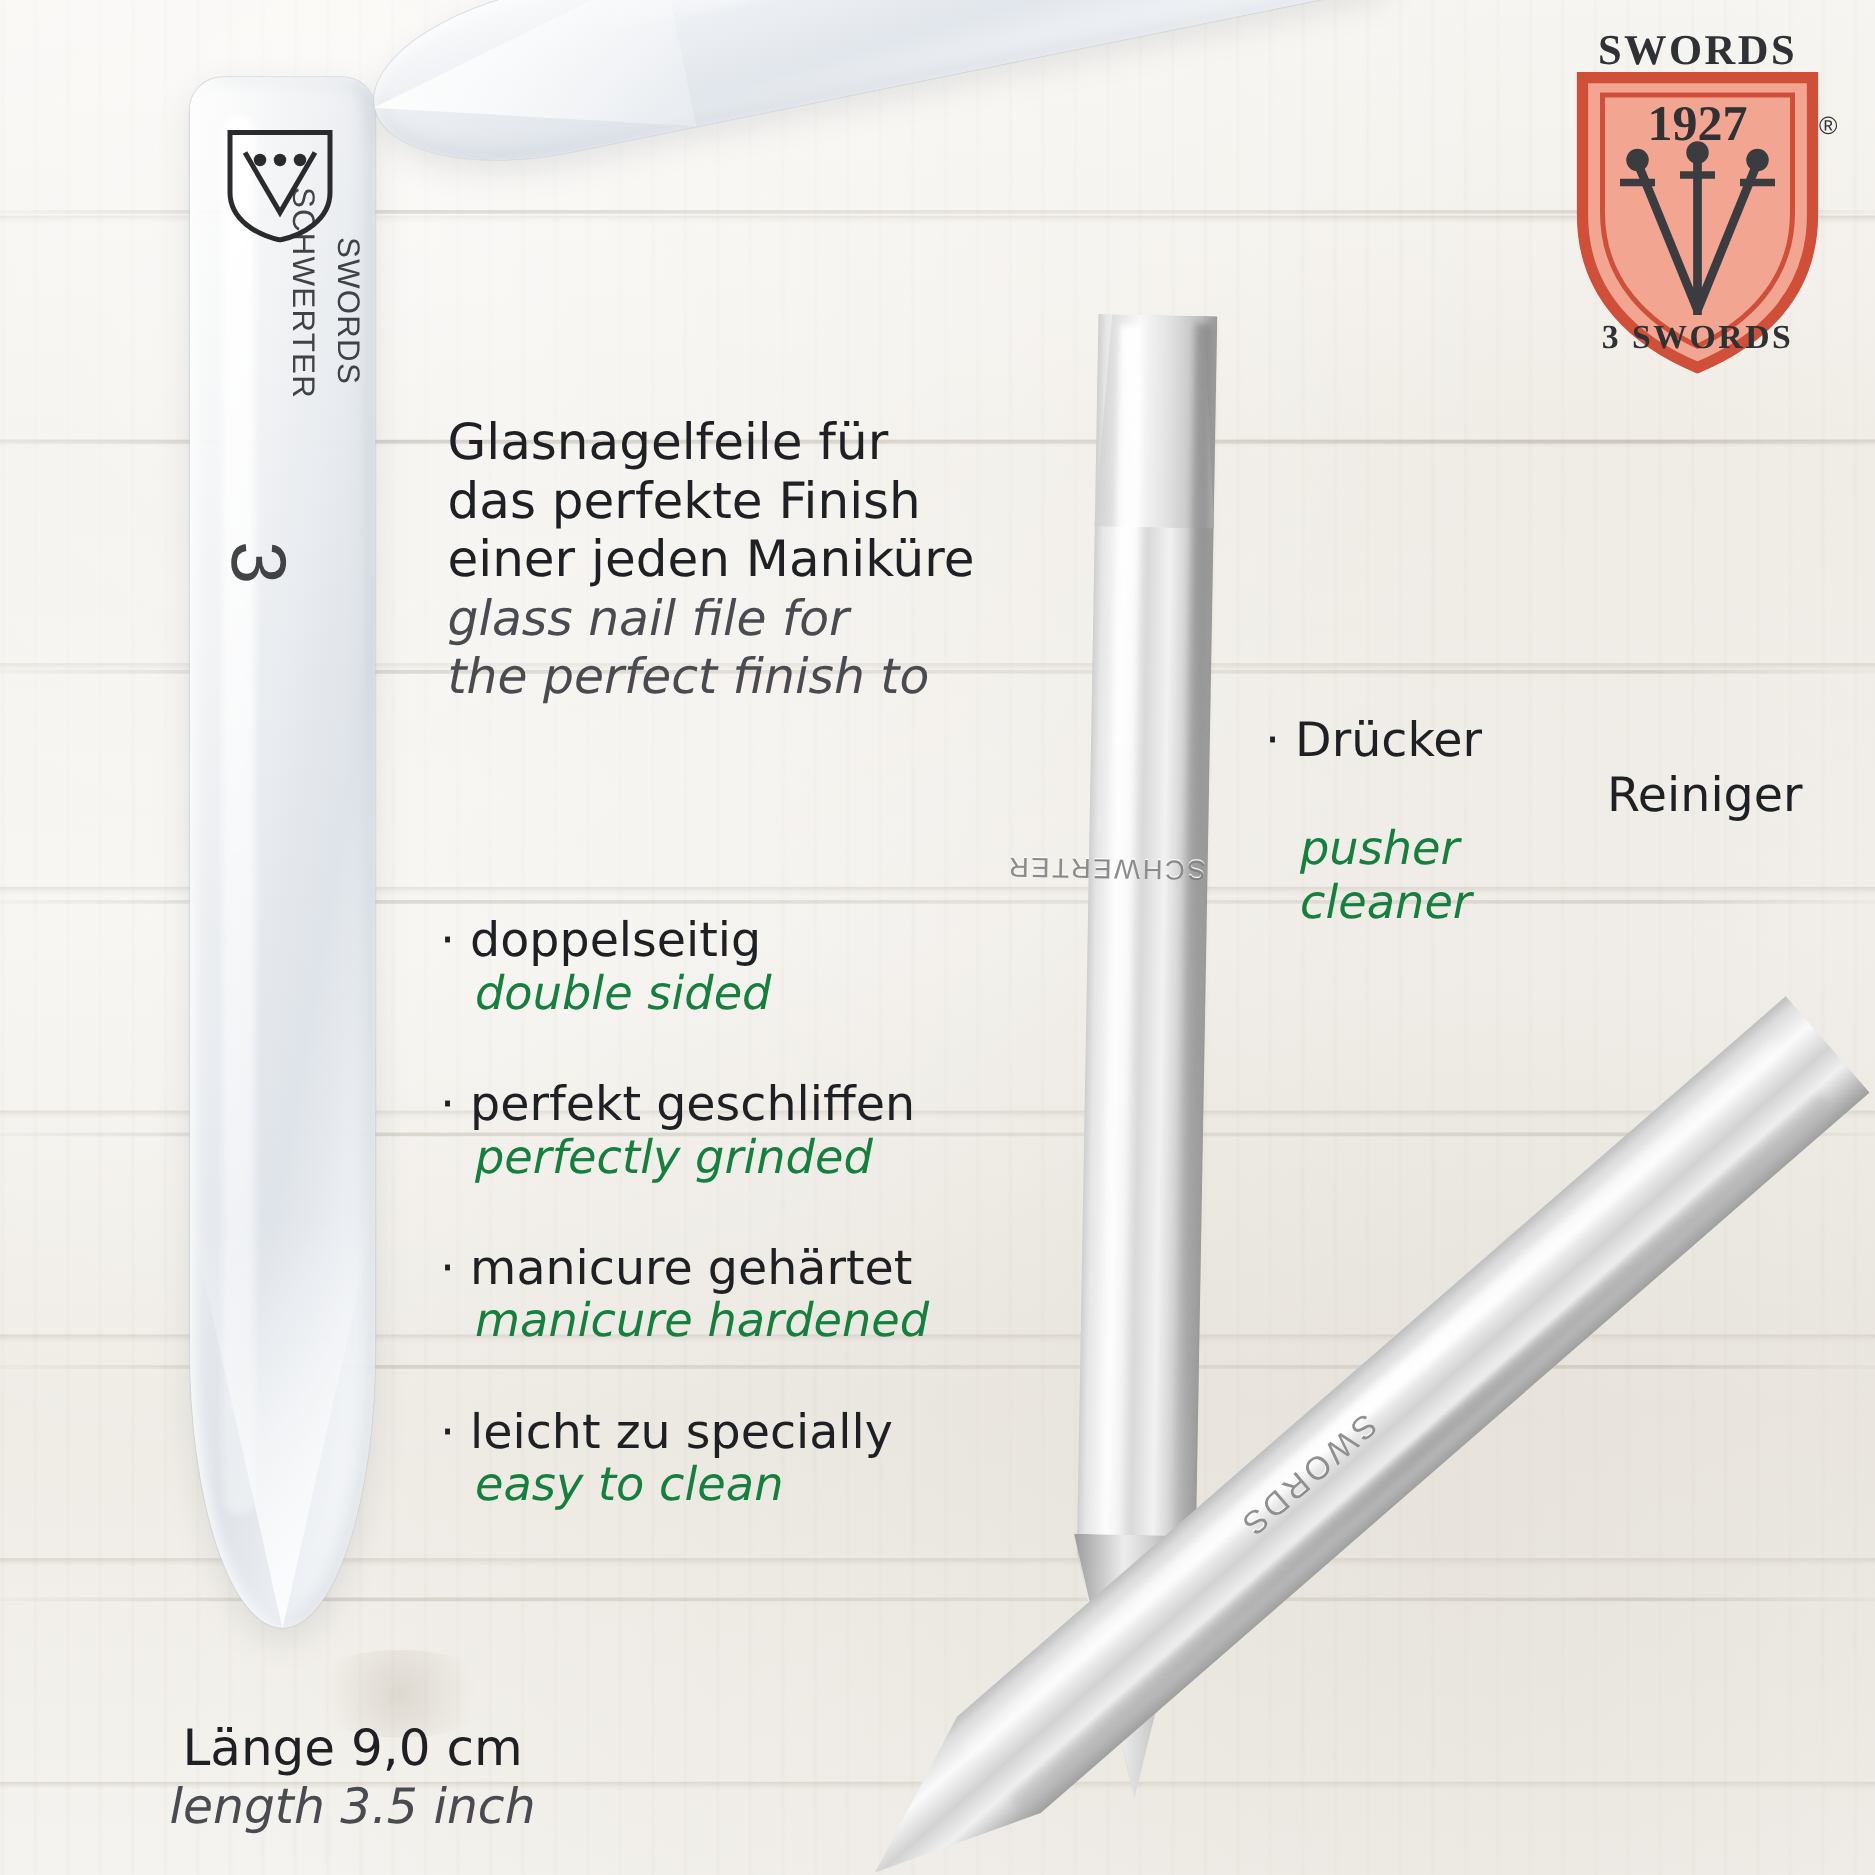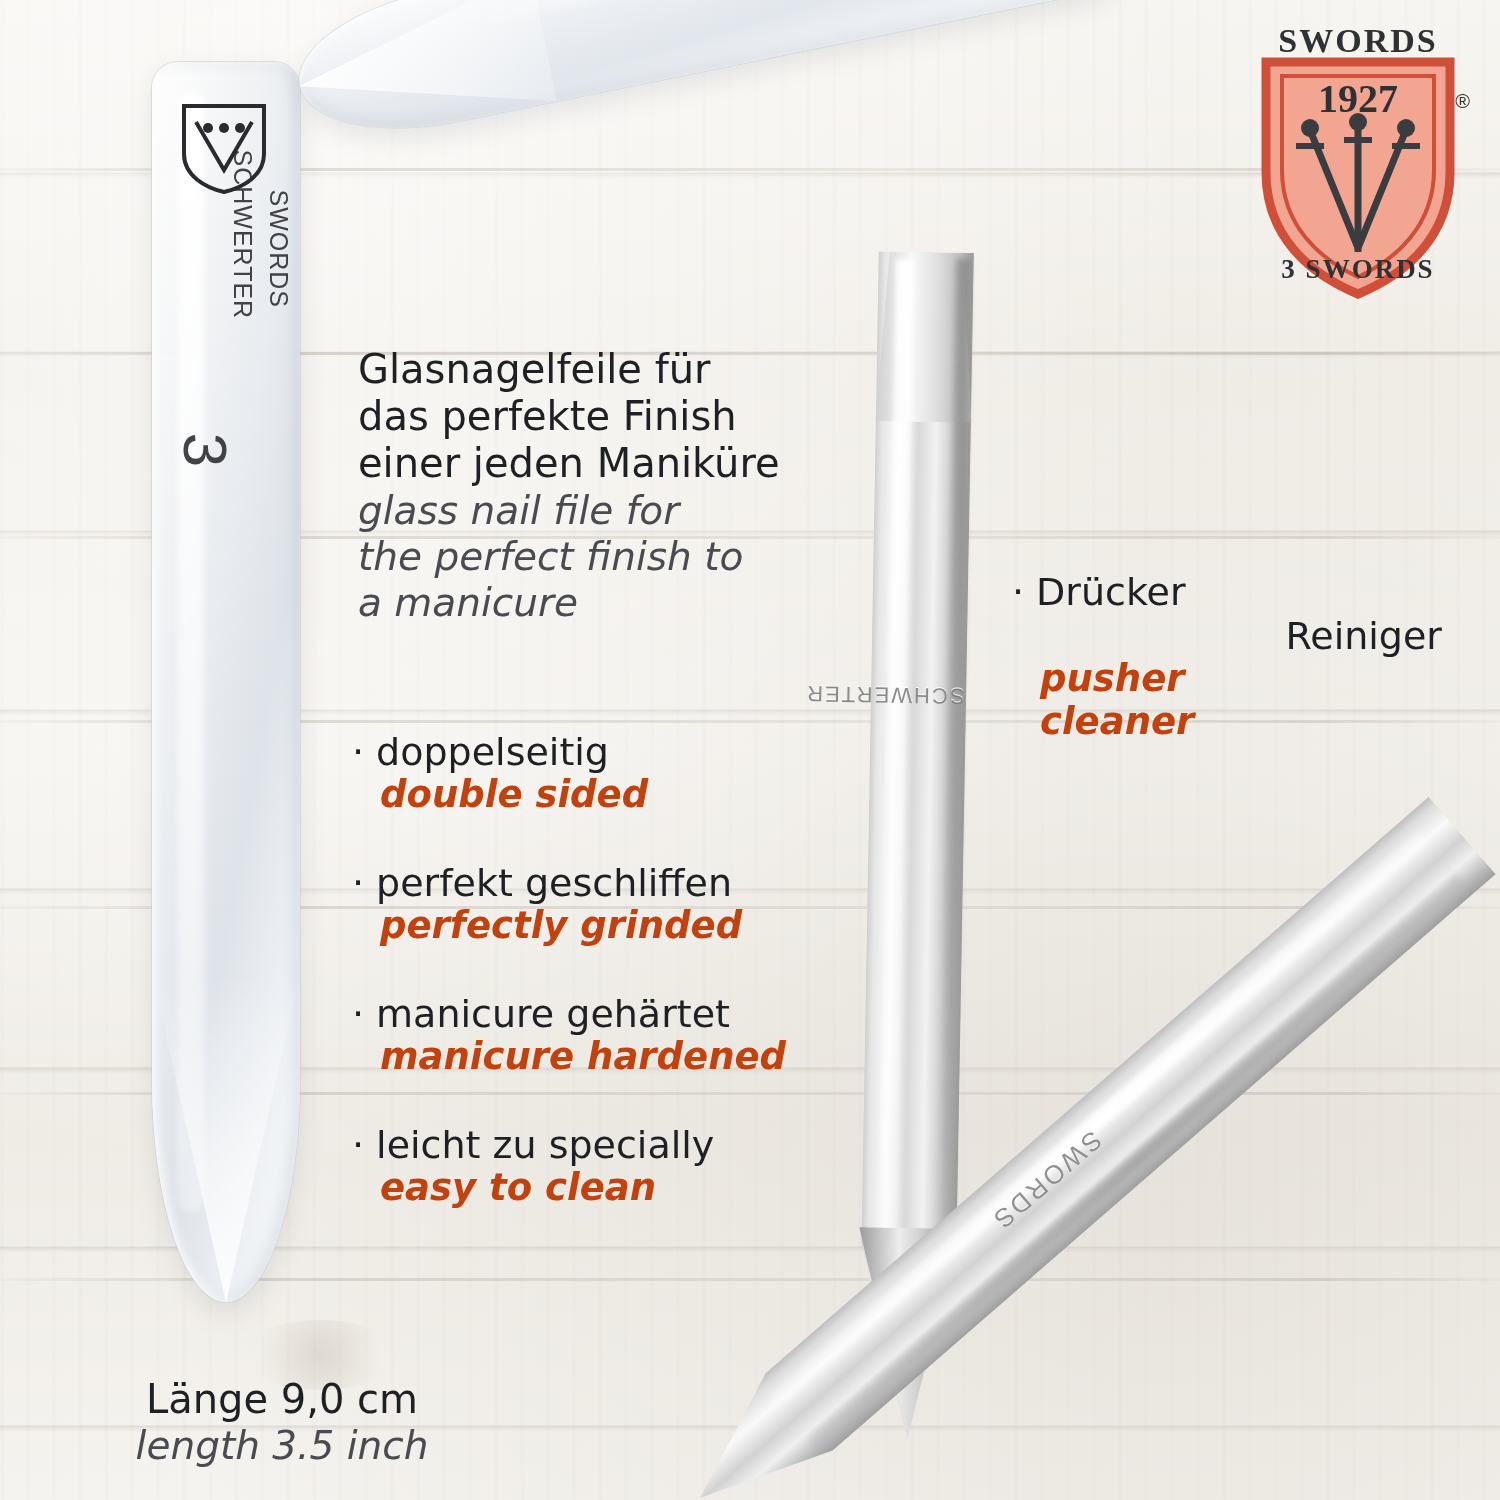--- a/index.html
+++ b/index.html
@@ -358,27 +358,26 @@
   .bullet-de {
     font-size: 38px;
     line-height: 1.16;
     color: #1f2024;
     text-align: right;
   }
   .bullet-en {
     font-size: 37px;
     line-height: 1.16;
     font-style: italic;
-    color: #c2410c;
-    font-weight: bold;
+    color: #15803d;
   }
 
   .block-file {
     left: 358px;
-    top: 346px;
+    top: 331px;
     width: 520px;
   }
   .bullets {
     position: absolute;
     left: 352px;
     top: 730px;
     width: 520px;
     z-index: 6;
   }
   .bullet {
@@ -502,21 +501,20 @@
     </svg>
     <div class="brand-reg">®</div>
   </div>
 
   <div class="txt block-file">
     <div class="de">Glasnagelfeile für</div>
     <div class="de">das perfekte Finish</div>
     <div class="de">einer jeden Maniküre</div>
     <div class="en">glass nail file for</div>
     <div class="en">the perfect finish to</div>
-    <div class="en">a manicure</div>
   </div>
 
   <div class="bullets">
     <div class="bullet">
       <div class="row">
         <span class="dot">·</span>
         <span class="bullet-de">doppelseitig</span>
       </div>
       <div class="bullet-en en">double sided</div>
     </div>

